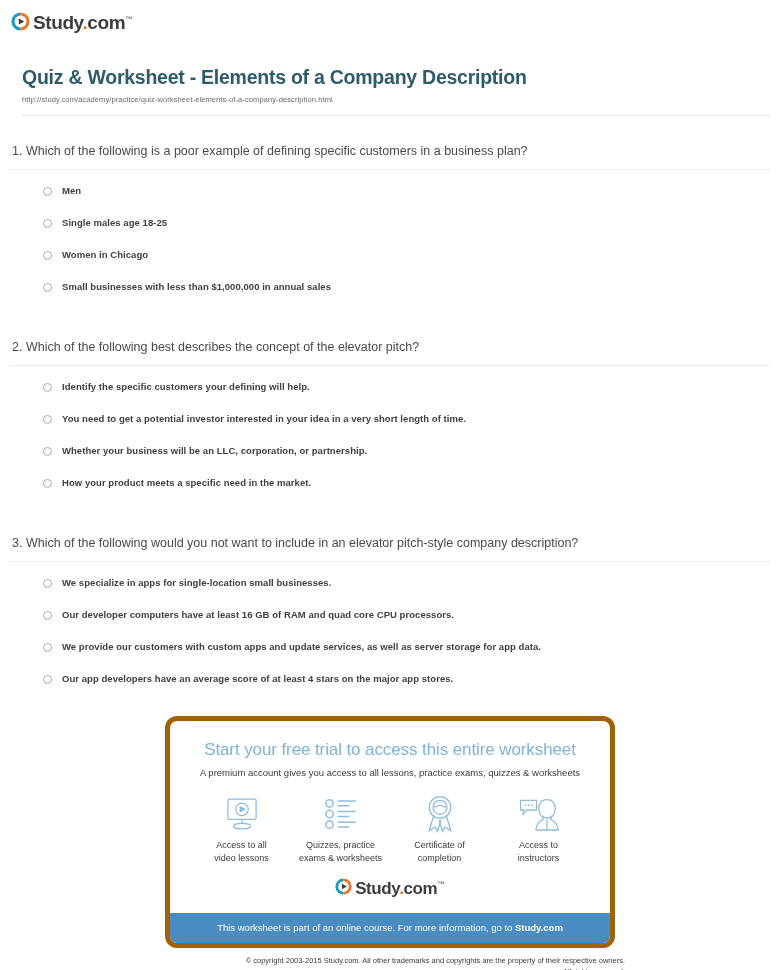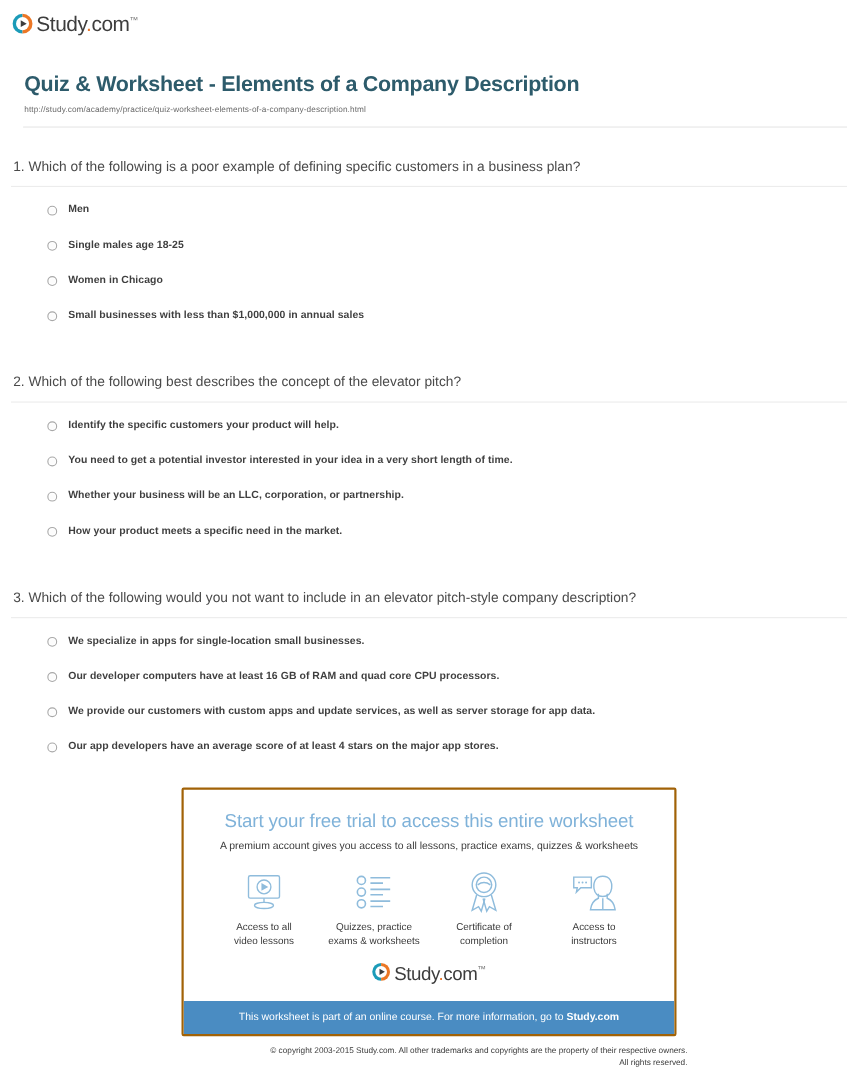--- a/index.html
+++ b/index.html
@@ -39,21 +39,21 @@
   .logo-mark {
     width: 19px;
     height: 19px;
     flex: 0 0 19px;
     position: relative;
   }
 
   .logo-word {
     font-family: "Liberation Sans", sans-serif;
     font-size: 19px;
-    font-weight: 400;
+    font-weight: 700;
     letter-spacing: -0.4px;
     color: #3d3d3d;
     line-height: 19px;
     white-space: nowrap;
   }
   .logo-word .dot { color: #e8762c; }
   .logo-word .tm {
     font-size: 8px;
     vertical-align: super;
     color: #777;
@@ -144,22 +144,22 @@
     left: 0;
     top: 716px;
     width: 780px;
     display: flex;
     flex-direction: column;
     align-items: center;
   }
 
   .promo {
     width: 450px;
-    border: 2px solid #a16207;
-    border-radius: 2px;
+    border: 5px solid #a16207;
+    border-radius: 12px;
     background: #fff;
     overflow: hidden;
   }
 
   .promo-inner {
     padding: 18px 14px 10px 14px;
     text-align: center;
   }
 
   .promo-head {
@@ -282,21 +282,21 @@
         </label>
       </div>
     </div>
 
     <div class="question-block">
       <div class="question-text">2. Which of the following best describes the concept of the elevator pitch?</div>
       <div class="question-rule"></div>
       <div class="options">
         <label class="option">
           <span class="radio"></span>
-          <span class="option-text">Identify the specific customers your product will help.</span>
+          <span class="option-text">Identify the specific customers your defining will help.</span>
         </label>
         <label class="option">
           <span class="radio"></span>
           <span class="option-text">You need to get a potential investor interested in your idea in a very short length of time.</span>
         </label>
         <label class="option">
           <span class="radio"></span>
           <span class="option-text">Whether your business will be an LLC, corporation, or partnership.</span>
         </label>
         <label class="option">

